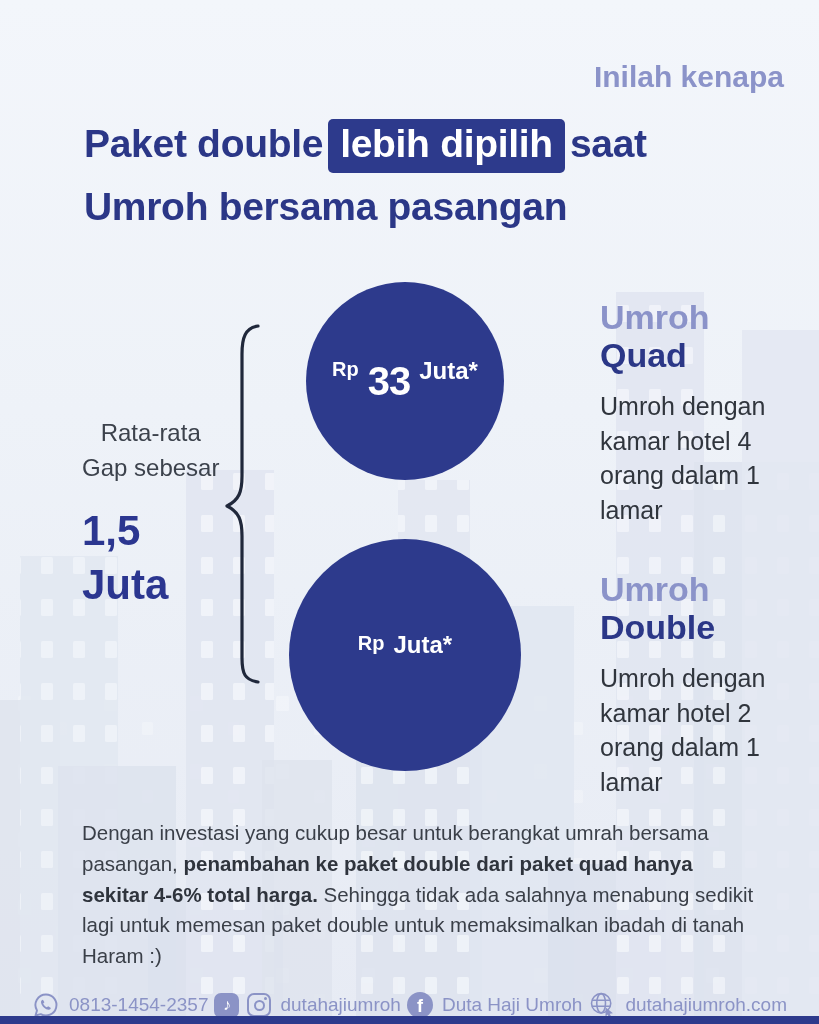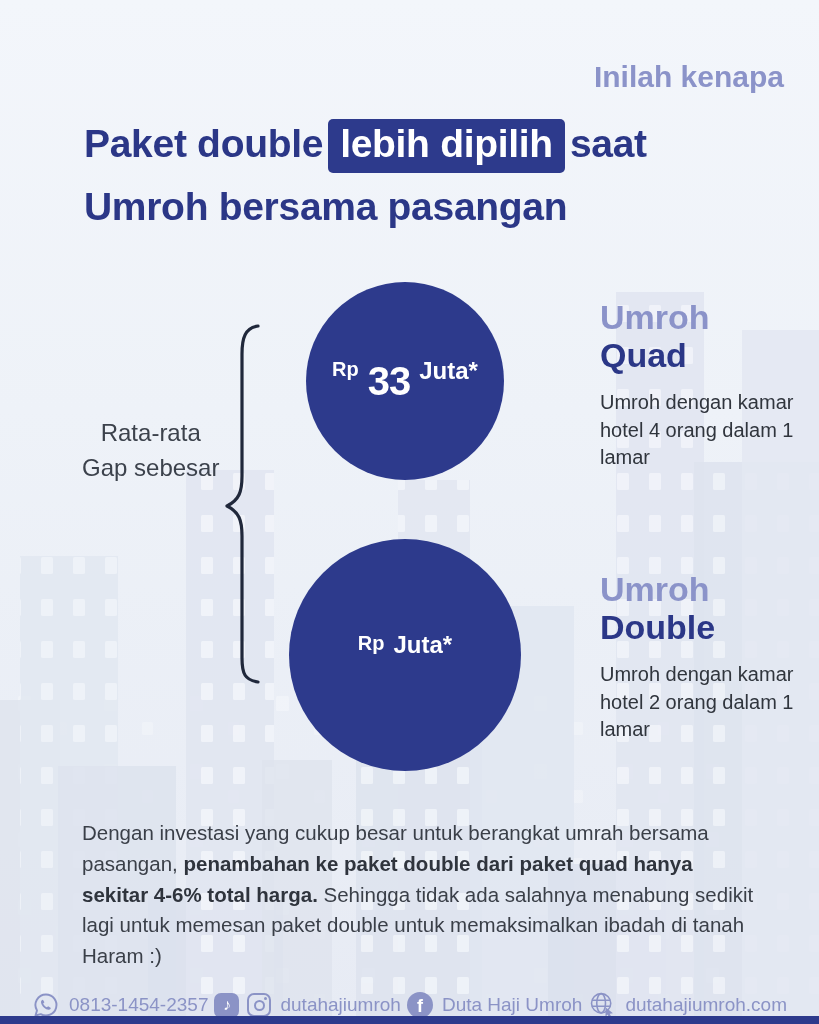--- a/index.html
+++ b/index.html
@@ -39,21 +39,21 @@
   .circle-double .amount{ color:#d2a140; }
   .unit{ font-size:24px; font-weight:700; color:#ffffff; transform:translateY(-10px); }
 
   
   .pkg{ position:absolute; left:552px; width:220px;margin-left:48px; }
   .pkg-quad{ top:298px; }
   .pkg-double{ top:570px; }
   .pkg-name{ font-size:34px; font-weight:700; line-height:1.12; }
   .name-top{ color:#8b93c9; display:block; }
   .name-bottom{ color:#2b3787; display:block; }
-  .pkg-desc{ margin-top:15px; font-size:20px; color:#30353d; line-height:1.38; width:205px; }
+  .pkg-desc{ margin-top:15px; font-size:25px; color:#30353d; line-height:1.38; width:205px; }
 
   
   .footnote{ position:absolute; left:82px; top:818px; width:676px;
     font-size:20.5px; color:#3a3f48; line-height:1.5; }
   .footnote b{ font-weight:700; color:#2f343d; }
 
   
   .footer{
     position:absolute; left:32px; right:32px; top:978px; height:42px;
     display:flex; align-items:center; justify-content:space-between;
@@ -123,20 +123,24 @@
     <h1 class="title"><span>Paket double</span><span class="hl">lebih dipilih</span><span>saat</span><br>
       <span>Umroh bersama pasangan</span>
     </h1>
   </header>
 
   <div class="gap-label">
     <div class="gl-sub">
       <span>Rata-rata</span><br>
       <span>Gap sebesar</span>
     </div>
+    <div class="gl-val">
+      <span>1,5</span><br>
+      <span>Juta</span>
+    </div>
   </div>
 
   <svg class="brace" width="60" height="370" viewBox="0 0 60 370" aria-hidden="true">
     <path d="M43 6 C30 8 27 18 27 34 L27 156 C27 172 24 180 12 186 C24 192 27 200 27 216 L27 338 C27 354 30 360 43 362" fill="none" stroke="#20283b" stroke-width="3.2" stroke-linecap="round" stroke-linejoin="round"></path>
   </svg>
 
   <div class="circle circle-quad">
     <span class="rp">Rp</span>
     <span class="amount">33</span>
     <span class="unit">Juta*</span>

